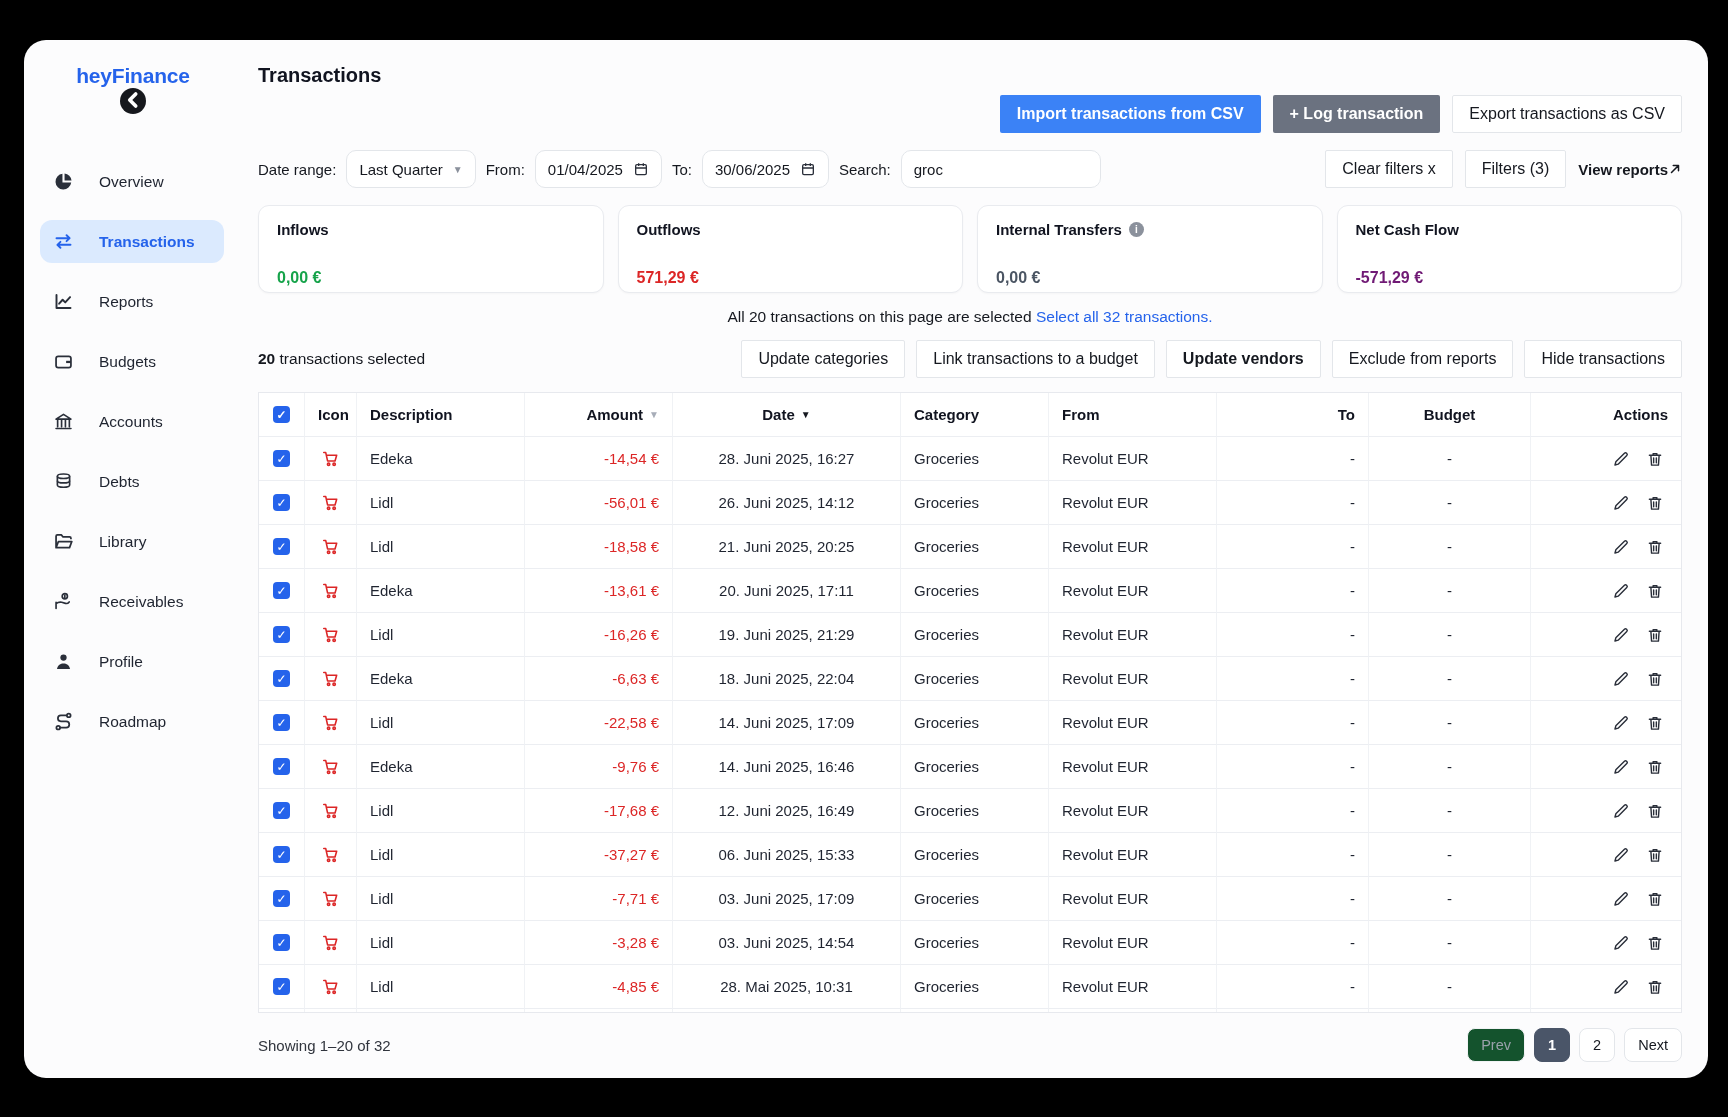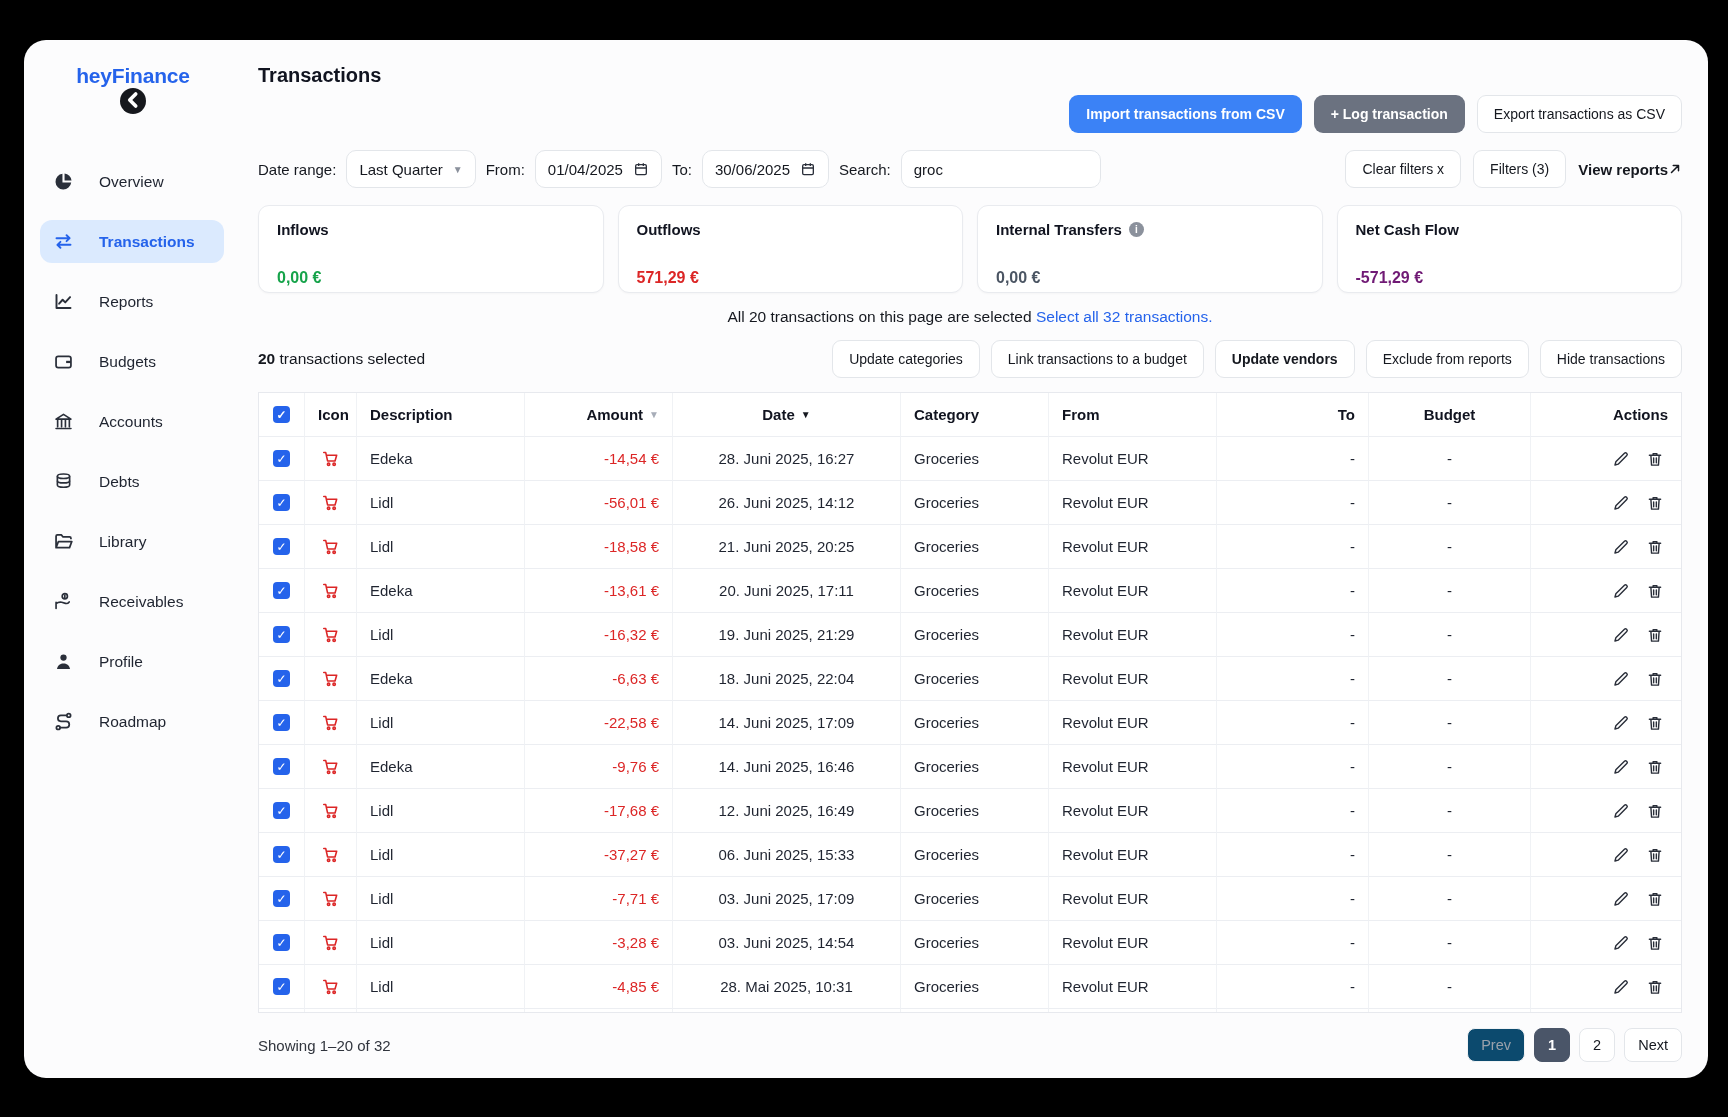--- a/index.html
+++ b/index.html
@@ -16,21 +16,21 @@
   .nav-item { display:flex; align-items:center; gap:25px; padding:11px 13px; border-radius:12px; font-size:15.5px; font-weight:500; color:#1f2430; cursor:pointer; }
   .nav-item .ic { width:21px; height:21px; color:#2a2f3a; flex:none; display:flex; }
   .nav-item.active { background:#dbeafe; color:#2563eb; font-weight:700; }
   .nav-item.active .ic { color:#2563eb; }
   .ic svg { width:100%; height:100%; }
 
   
   .main { flex:1; padding:24px 26px 0 22px; display:flex; flex-direction:column; min-width:0; }
   .page-title { font-size:20px; font-weight:700; color:#111420; }
   .topbtns { display:flex; justify-content:flex-end; gap:12px; margin-top:8px; }
-  .btn { height:38px; display:inline-flex; align-items:center; gap:8px; padding:0 16px; border-radius:9px; font-size:14px; font-family:inherit; cursor:pointer; border:1px solid transparent; background:#fff; color:#15181f; white-space:nowrap; }
+  .btn { height:38px; display:inline-flex; align-items:center; gap:8px; padding:0 16px; border-radius:2px; font-size:16px; font-family:inherit; cursor:pointer; border:1px solid transparent; background:#fff; color:#15181f; white-space:nowrap; }
   .btn.blue { background:#3b82f6; color:#fff; font-weight:600; }
   .btn.gray { background:#6b7280; color:#fff; font-weight:600; }
   .btn.ghost { border-color:#e3e6ea; font-weight:500; }
 
   .filterbar { display:flex; align-items:center; margin-top:17px; gap:10px; }
   .flabel { font-size:15px; color:#15181f; white-space:nowrap; }
   .fctl { height:38px; background:#fff; border:1px solid #e3e6ea; border-radius:10px; display:flex; align-items:center; gap:10px; padding:0 12px; font-size:15px; color:#15181f; cursor:pointer; }
   .fctl .caret { color:#8b919c; font-size:10px; }
   .fctl .cal { width:16px; height:16px; color:#2a2f3a; display:flex; }
   .finput { height:38px; background:#fff; border:1px solid #e3e6ea; border-radius:10px; padding:0 12px; font-size:15px; color:#15181f; font-family:inherit; width:200px; }
@@ -66,21 +66,21 @@
   .checkbox { width:17px; height:17px; border-radius:4px; background:#2563eb; color:#fff; font-size:12px; display:flex; align-items:center; justify-content:center; cursor:pointer; }
   .cart { width:19px; height:19px; color:#dc2626; display:flex; }
   .rowact { display:flex; gap:16px; justify-content:flex-end; width:100%; padding-right:4px; }
   .iconbtn { width:18px; height:18px; color:#2a2f3a; background:none; border:none; cursor:pointer; padding:0; display:flex; }
   .iconbtn svg { width:100%; height:100%; }
 
   .footer { display:flex; align-items:center; justify-content:space-between; margin-top:15px; }
   .showing { font-size:15px; color:#30343d; }
   .pager { display:flex; gap:9px; }
   .pbtn { height:34px; min-width:34px; padding:0 13px; border-radius:8px; border:1px solid #e3e6ea; background:#fff; color:#15181f; font-size:14.5px; font-family:inherit; cursor:pointer; display:flex; align-items:center; justify-content:center; }
-  .pbtn.disabled { background:#0c4a6e; border-color:#f1f3f5; color:#9aa1ab; }
+  .pbtn.disabled { background:#14532d; border-color:#f1f3f5; color:#9aa1ab; }
   .pbtn.active { background:#4a5568; border-color:#4a5568; color:#fff; font-weight:600; }
 </style>
 </head>
 <body>
 
 <div class="panel">
 
   <aside class="sidebar">
     <div class="logo-row">
       <span class="logo">heyFinance</span>
@@ -454,21 +454,21 @@
           <div class="cell center">
             <span class="cart">
               <svg viewBox="0 0 24 24" fill="none" stroke="currentColor" stroke-width="2" stroke-linecap="round" stroke-linejoin="round">
                 <path d="M3.5 4.5H6l2.3 10.6h9.4l2.1-7.3H7"></path>
                 <circle cx="9.6" cy="19.2" r="1.5"></circle>
                 <circle cx="16.6" cy="19.2" r="1.5"></circle>
               </svg>
             </span>
           </div>
           <div class="cell ">Lidl</div>
-          <div class="cell right amount">-16,32 €</div>
+          <div class="cell right amount">-16,26 €</div>
           <div class="cell center">19. Juni 2025, 21:29</div>
           <div class="cell ">Groceries</div>
           <div class="cell ">Revolut EUR</div>
           <div class="cell right">-</div>
           <div class="cell center">-</div>
           <div class="cell last">
             <span class="rowact">
               <button class="iconbtn">
                 <span class="ic"><svg viewBox="0 0 24 24" fill="none" stroke="currentColor" stroke-width="1.9" stroke-linejoin="round">
                     <path d="M4 20l1.1-4.2L16.6 4.3a2 2 0 0 1 2.8 0l.3.3a2 2 0 0 1 0 2.8L8.2 18.9z"></path>

